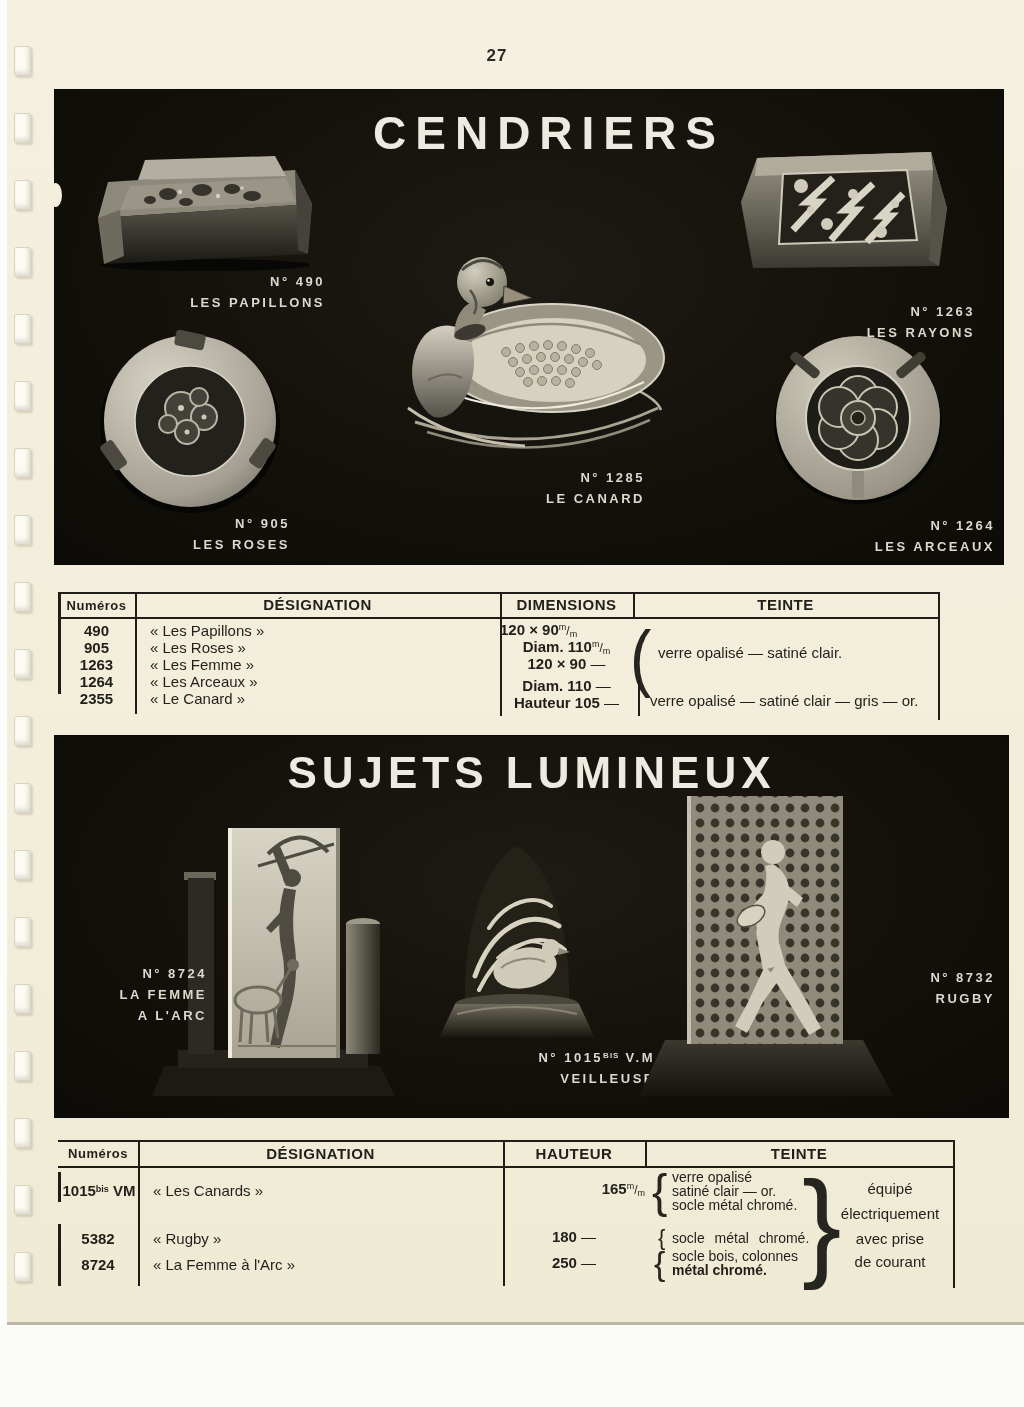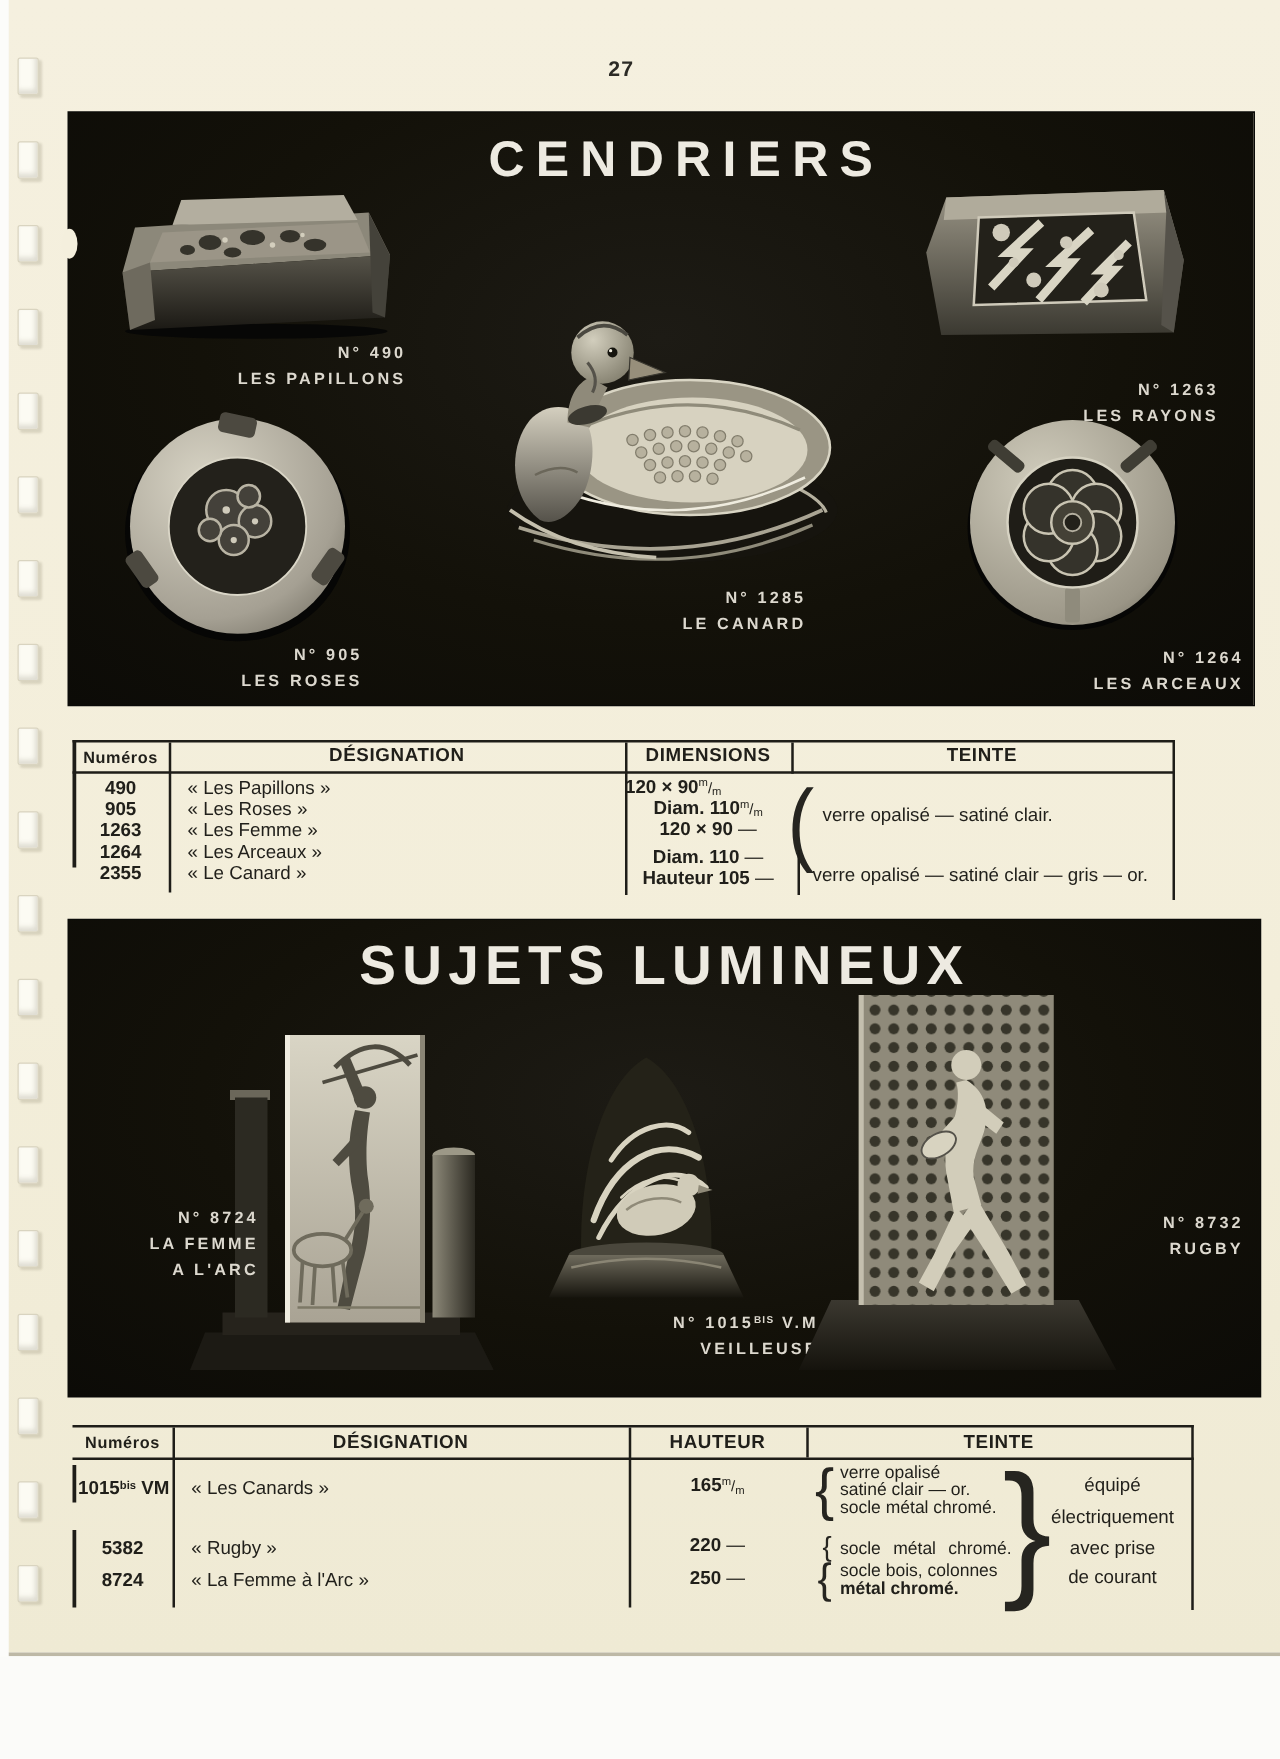--- a/index.html
+++ b/index.html
@@ -15,21 +15,21 @@
                  font-size:17px; font-weight:bold; color:#2b2a25; letter-spacing:1px; }
 
   .panel { position:absolute; background:radial-gradient(ellipse at 50% 38%, #1d1b15 0%, #131109 55%, #0c0b07 100%);
            box-shadow:0 0 0 1px #0a0a08; }
   #panel-cendriers { left:55px; top:90px; width:948px; height:474px; }
   #panel-sujets    { left:55px; top:736px; width:953px; height:381px; }
   #panel-notch { position:absolute; left:49px; top:183px; width:13px; height:24px;
                  background:#f4efdd; border-radius:50%; }
   .panel-title { position:absolute; left:0; width:100%; text-align:center; color:#edeae1;
                  font-weight:bold; }
-  #panel-cendriers .panel-title { top:16px; font-size:40px; letter-spacing:9px;padding-left:40px; }
+  #panel-cendriers .panel-title { top:16px; font-size:46px; letter-spacing:9px;padding-left:40px; }
   #panel-sujets .panel-title    { top:12px; font-size:44px; letter-spacing:5px; }
   .fig { position:absolute; }
   .plabel { position:absolute; color:#dcd8ce; font-weight:bold; font-size:13px;
             letter-spacing:2.5px; text-align:right; line-height:1.6; }
   .plabel .bs { font-size:8px; vertical-align:4px; letter-spacing:1px; }
 
   .tbl { position:absolute; color:#201f1a; font-size:15px; }
   .hline { position:absolute; background:#1e1d18; height:2px; }
   .vline { position:absolute; background:#1e1d18; width:2px; }
   .th { position:absolute; font-weight:bold; text-align:center; letter-spacing:0.5px; }
@@ -435,31 +435,31 @@
     <div class="vline" style="left:587px;top:2px;height:24px;width:1.5px"></div>
     <div class="vline" style="left:895px;top:0;height:148px;width:2px"></div>
 
     <div class="th th-small" style="left:0;width:80px;top:6px">Numéros</div>
     <div class="th" style="left:80px;width:365px;top:5px">DÉSIGNATION</div>
     <div class="th" style="left:445px;width:142px;top:5px">HAUTEUR</div>
     <div class="th" style="left:587px;width:308px;top:5px">TEINTE</div>
 
     <div class="cell num" style="left:0;width:82px;top:42px"><span>1015</span><span class="bs2">bis</span> <span>VM</span></div>
     <div class="cell" style="left:95px;top:42px">« Les Canards »</div>
-    <div class="cell" style="left:445px;width:142px;top:40px;text-align:center">
+    <div class="cell" style="left:445px;width:142px;top:40px;text-align:right">
       <b>165</b><span class="mm"><span class="t">m</span><span class="s">/</span><span class="b">m</span></span>
     </div>
     <div class="brace" style="left:594px;top:28px;font-size:46px;line-height:46px">{</div>
     <div class="tx" style="left:614px;top:29px;font-size:14px">verre opalisé</div>
     <div class="tx" style="left:614px;top:43px;font-size:14px">satiné clair — or.</div>
     <div class="tx" style="left:614px;top:57px;font-size:14px">socle métal chromé.</div>
 
     <div class="cell num" style="left:0;width:80px;top:90px">5382</div>
     <div class="cell" style="left:95px;top:90px">« Rugby »</div>
-    <div class="cell" style="left:445px;width:142px;top:88px;text-align:center"><b>220</b> <span>—</span></div>
+    <div class="cell" style="left:445px;width:142px;top:88px;text-align:center"><b>180</b> <span>—</span></div>
     <div class="brace" style="left:600px;top:87px;font-size:22px;line-height:22px">{</div>
     <div class="tx" style="left:614px;top:90px;font-size:14px;word-spacing:6px">socle  métal  chromé.</div>
 
     <div class="cell num" style="left:0;width:80px;top:116px">8724</div>
     <div class="cell" style="left:95px;top:116px">« La Femme à l'Arc »</div>
     <div class="cell" style="left:445px;width:142px;top:114px;text-align:center"><b>250</b> <span>—</span></div>
     <div class="brace" style="left:596px;top:106px;font-size:34px;line-height:34px">{</div>
     <div class="tx" style="left:614px;top:108px;font-size:14px">socle bois, colonnes</div>
     <div class="tx" style="left:614px;top:122px;font-size:14px;font-weight:bold">métal chromé.</div>
 

